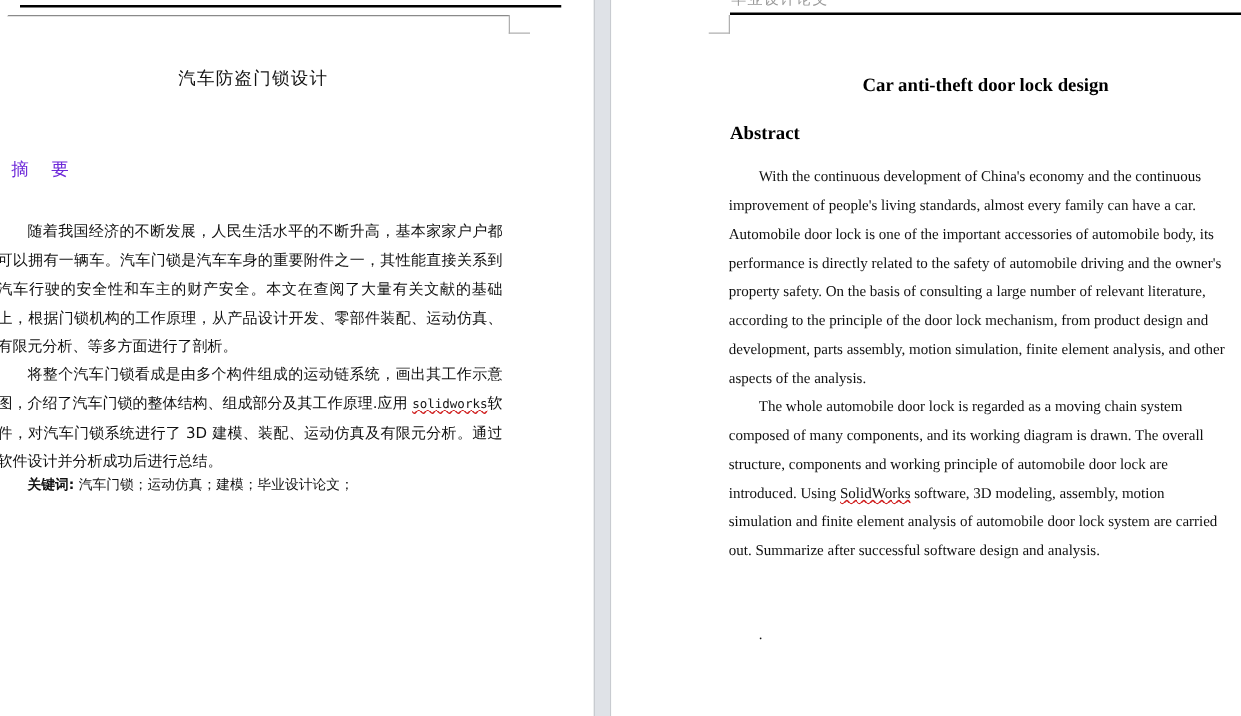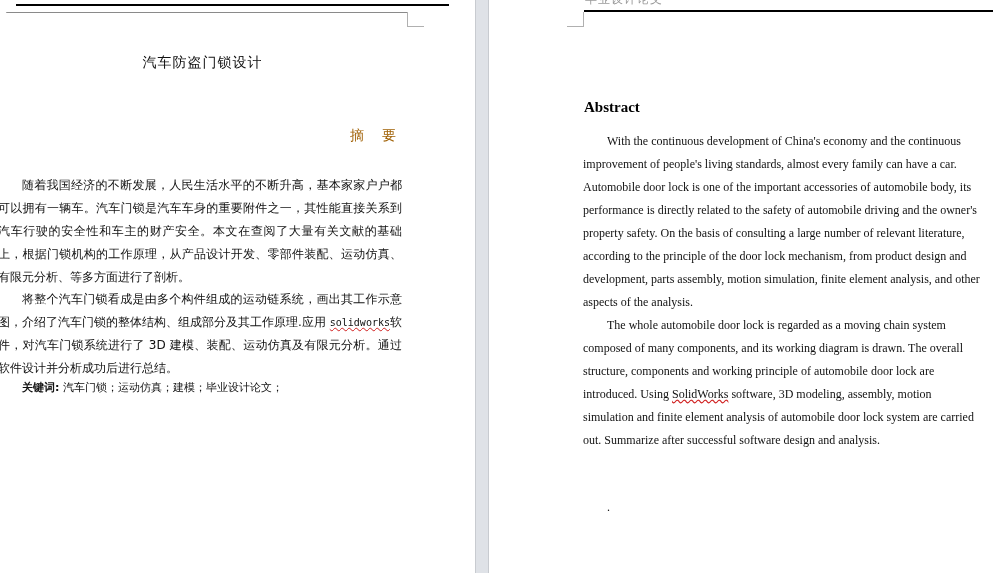--- a/index.html
+++ b/index.html
@@ -44,22 +44,22 @@
   .margin-mark-right-h {
     position:absolute; left:78px; top:26px; width:17px; height:1px; background:#b0b0b0;
   }
 
   
   .cn-title {
     position:absolute; left:0; width:405px; top:54px; text-align:center;
     font-family:"DejaVu Sans", sans-serif; font-size:14px; color:#111; letter-spacing:1px;
   }
   .cn-abstract-head {
-    position:absolute; left:0; width:405px; top:127px; text-align:right;
-    font-family:"DejaVu Sans", sans-serif; font-size:14px; color:#a16207;
+    position:absolute; left:0; width:405px; top:127px; text-align:left;
+    font-family:"DejaVu Sans", sans-serif; font-size:14px; color:#6d28d9;
   }
   .cn-abstract-head span { margin:0 9px; }
   .cn-para {
     position:absolute; left:-2px; width:404px;
     font-family:"DejaVu Sans", sans-serif; font-size:12px; color:#111;
     line-height:23px; text-indent:24px; text-align:justify;
   }
   .cn-p1 { top:174px; }
   .cn-p2 { top:288px; }
   .cn-kw {
@@ -115,17 +115,18 @@
 </div>
 
 <div class="gap"></div>
 
 <div class="page page-right">
   <div class="hdr-text-right">毕业设计论文</div>
   <div class="hdr-rule-right"></div>
   <div class="margin-mark-right-v"></div>
   <div class="margin-mark-right-h"></div>
 
+  <div class="en-title">Car anti-theft door lock design</div>
   <div class="en-abstract-head">Abstract</div>
   <div class="en-para en-p1">With the continuous development of China's economy and the continuous improvement of people's living standards, almost every family can have a car. Automobile door lock is one of the important accessories of automobile body, its performance is directly related to the safety of automobile driving and the owner's property safety. On the basis of consulting a large number of relevant literature, according to the principle of the door lock mechanism, from product design and development, parts assembly, motion simulation, finite element analysis, and other aspects of the analysis.</div>
   <div class="en-para en-p2"><span>The whole automobile door lock is regarded as a moving chain system composed of many components, and its working diagram is drawn. The overall structure, components and working principle of automobile door lock are introduced. Using </span><span class="spell-en">SolidWorks</span><span> software, 3D modeling, assembly, motion simulation and finite element analysis of automobile door lock system are carried out. Summarize after successful software design and analysis.</span></div>
   <div class="en-dot">.</div>
 </div>
 
 </body></html>

